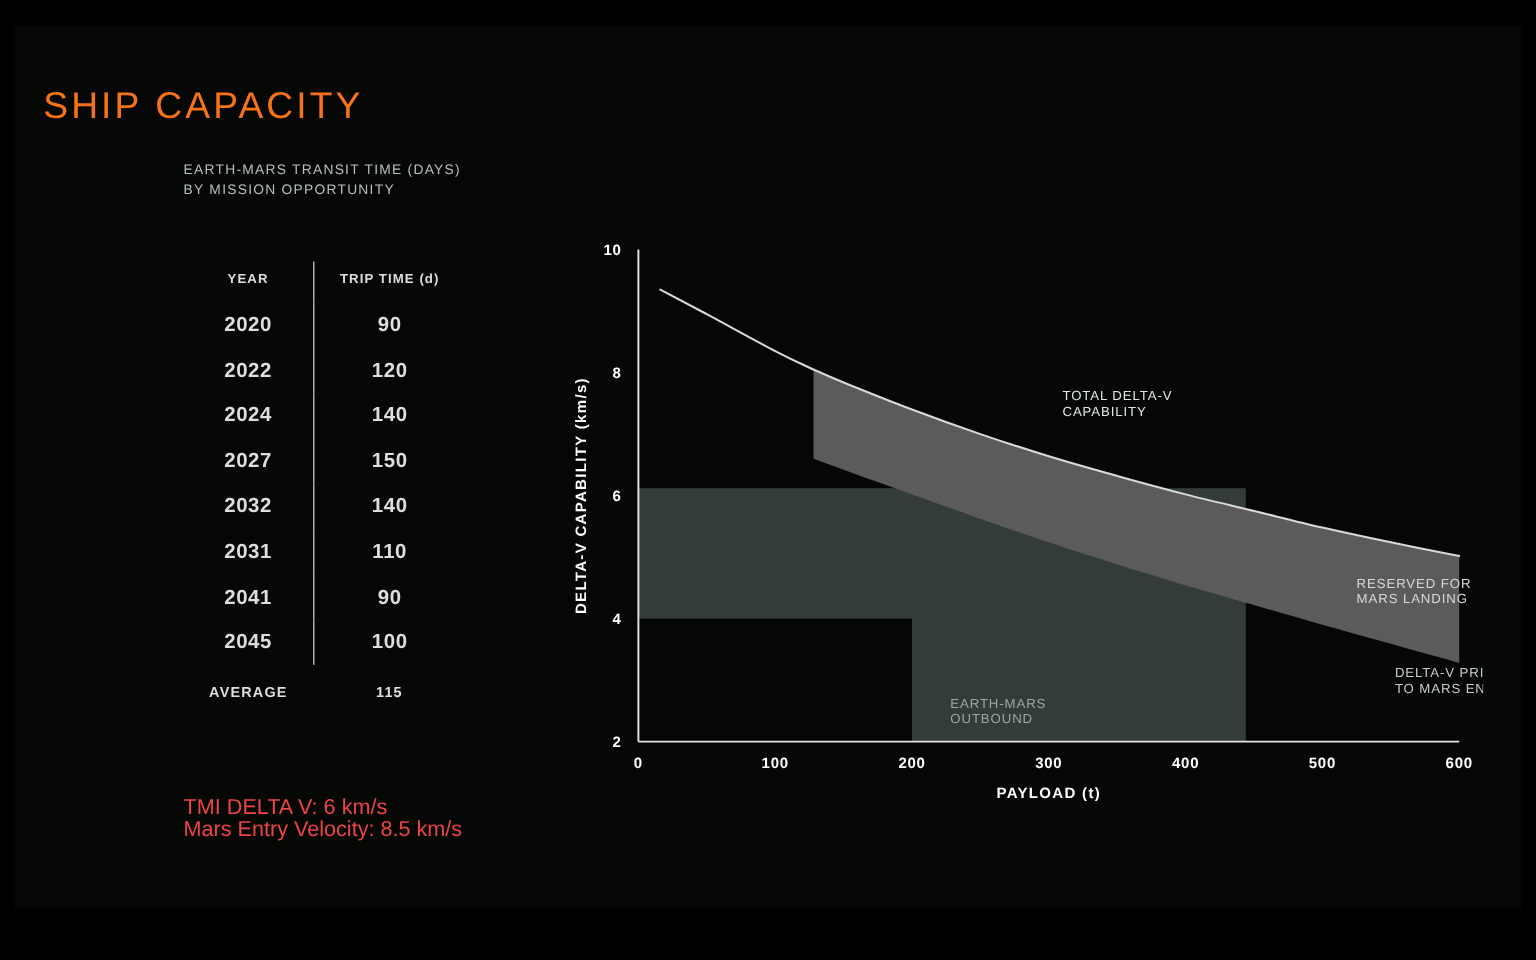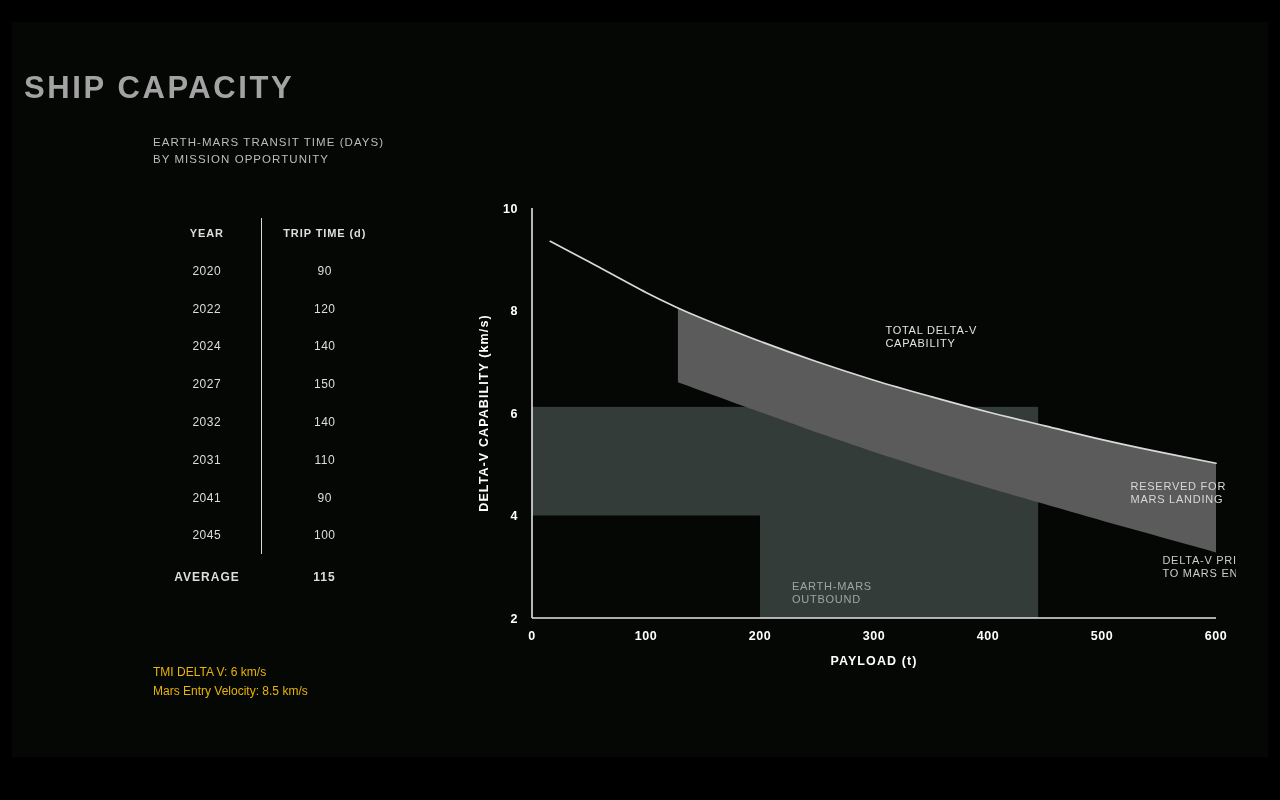--- a/index.html
+++ b/index.html
@@ -7,63 +7,63 @@
   html,body { width:1280px; height:800px; background:#000; overflow:hidden; }
   body { font-family:"Liberation Sans", sans-serif; }
 
   #slide {
     position:absolute; left:12px; top:22px;
     width:1256px; height:735px;
     background:#050705;
   }
 
   #title {
-    position:absolute; left:12px; top:48px;
-    font-size:31px; letter-spacing:2.6px; font-weight:700;
-    color:#a3a3a3;
+    position:absolute; left:24px; top:48px;
+    font-size:31px; letter-spacing:2.6px; font-weight:400;
+    color:#f97316;
   }
 
   #subtitle {
     position:absolute; left:141px; top:112px;
     font-size:11.5px; letter-spacing:1.05px; line-height:17px;
     color:#b9bdbb; font-weight:400;
   }
   #subtitle div { white-space:nowrap; }
 
   
   #table-wrap {
     position:absolute; left:141px; top:196px;
     width:235px;
   }
   table.transit {
     border-collapse:collapse; width:235px;
   }
   table.transit th, table.transit td {
-    font-size:12px; color:#dedede; text-align:center;
+    font-size:17px; color:#dedede; text-align:center;
     padding:0; height:37.8px; vertical-align:middle;
-    font-weight:400; letter-spacing:0.5px;
+    font-weight:700; letter-spacing:0.5px;
   }
   table.transit th {
     font-weight:700; letter-spacing:0.9px; font-size:11px;
     height:34px; padding-bottom:4px;
   }
   table.transit th.c-year, table.transit td.c-year { width:108px; }
   table.transit th.c-trip, table.transit td.c-trip {
     width:127px;
     border-left:1.4px solid #d8d8d8;
   }
   table.transit tr.avg-row td {
     font-weight:700; letter-spacing:1px; font-size:12px;
     padding-top:6px; height:40px;
   }
   table.transit tr.avg-row td.c-trip { border-left:none; }
 
   #footnote {
     position:absolute; left:141px; top:641px;
-    font-size:12px; line-height:19px; color:#eab308; font-weight:400;
+    font-size:18px; line-height:19px; color:#ef4444; font-weight:400;
   }
   #footnote div { white-space:nowrap; }
 
   
   #chart {
     position:absolute; left:434px; top:150px;
     width:790px; height:530px;
   }
   #chart svg { display:block; }
 

